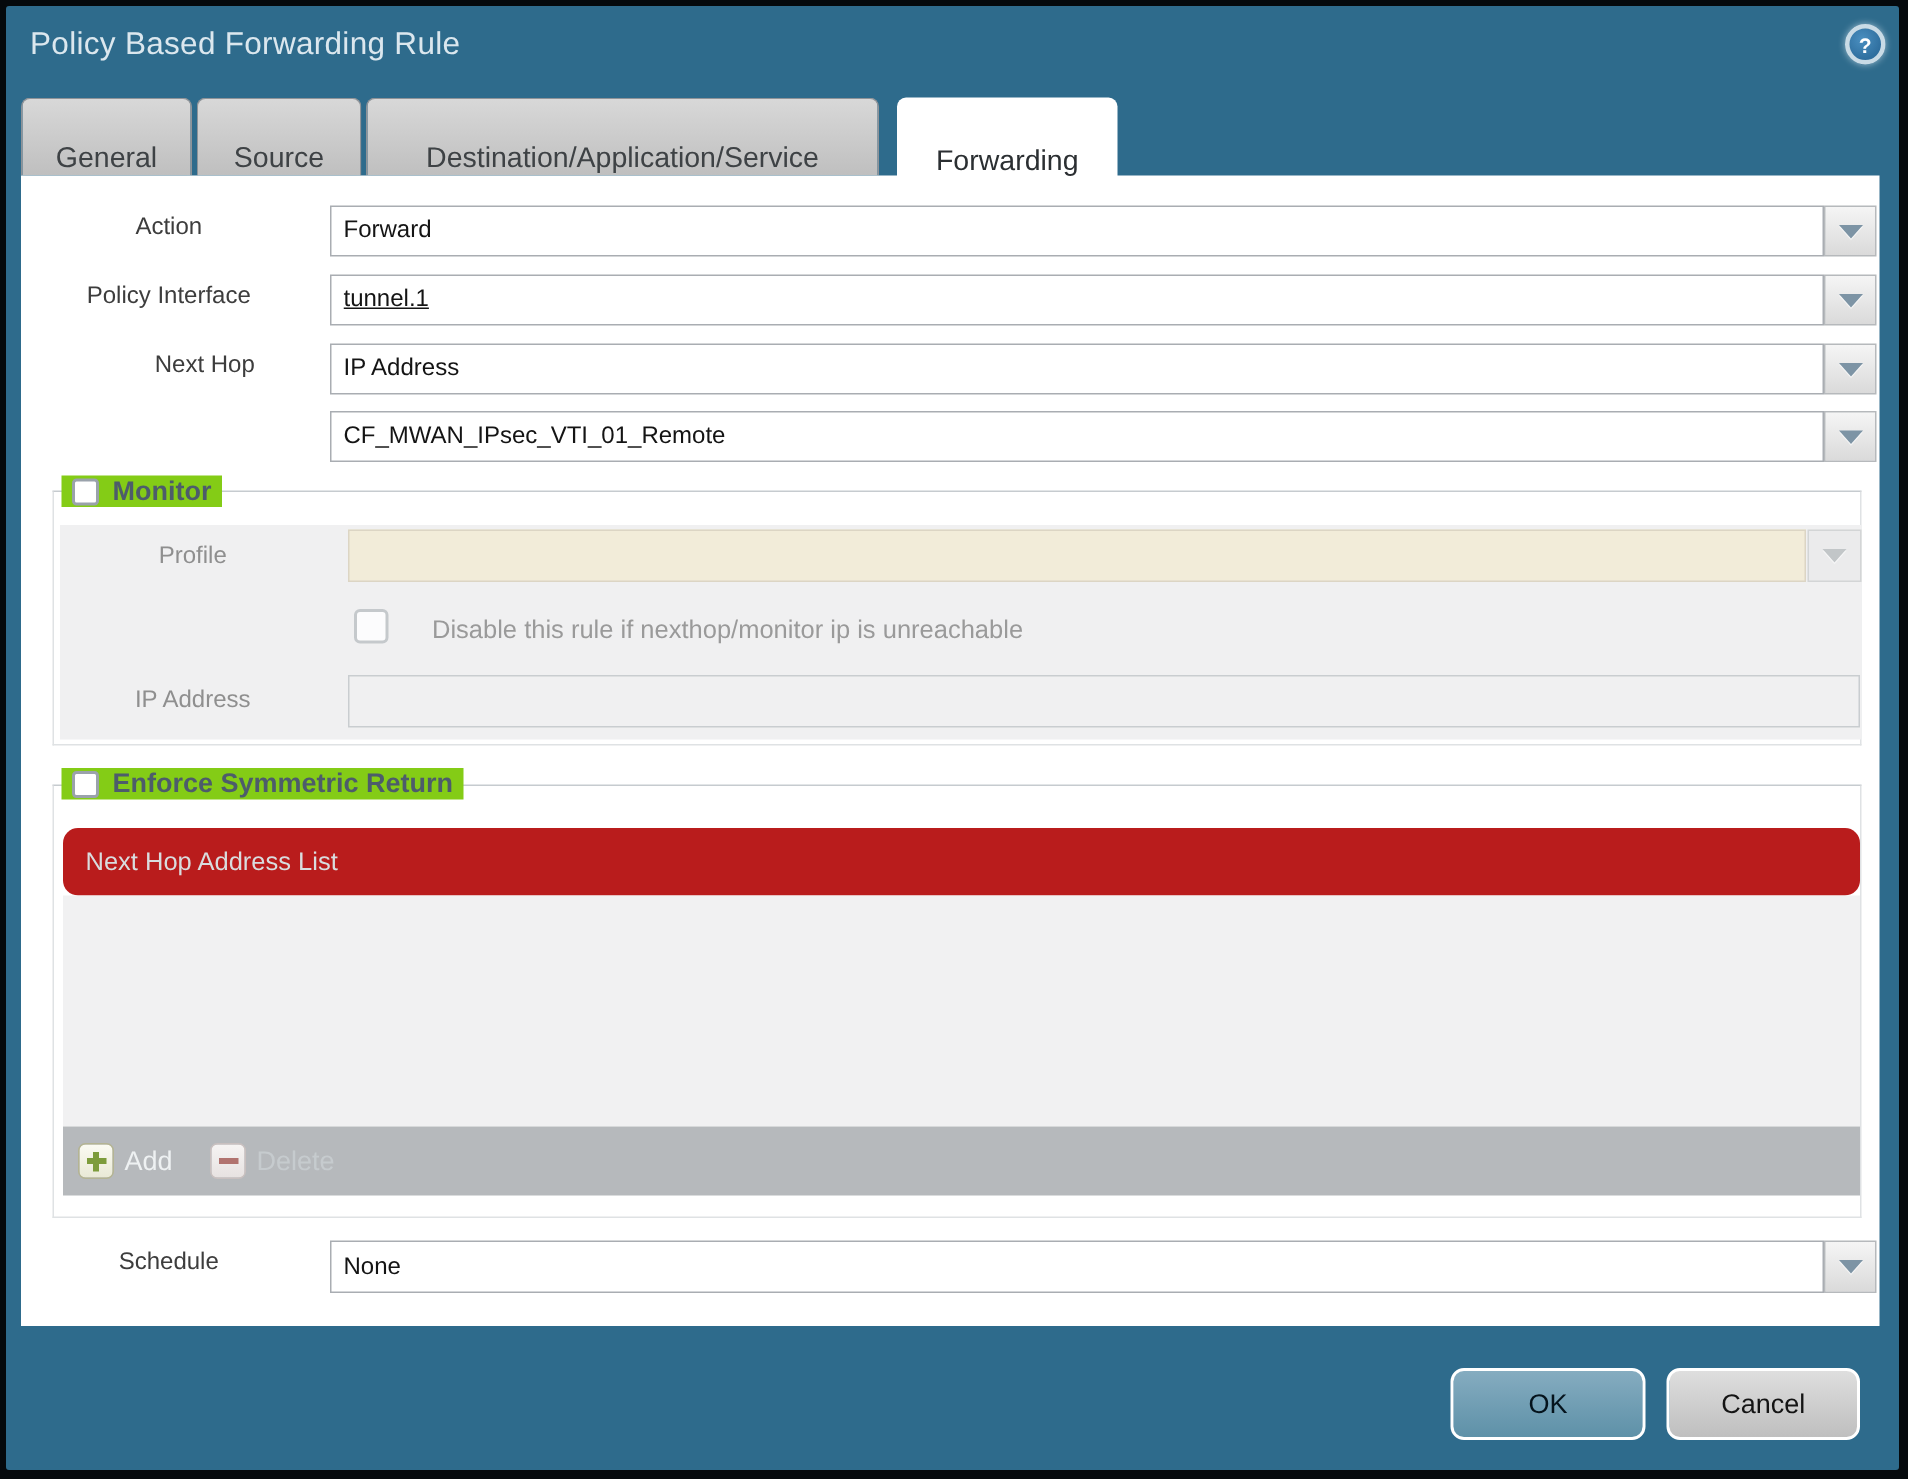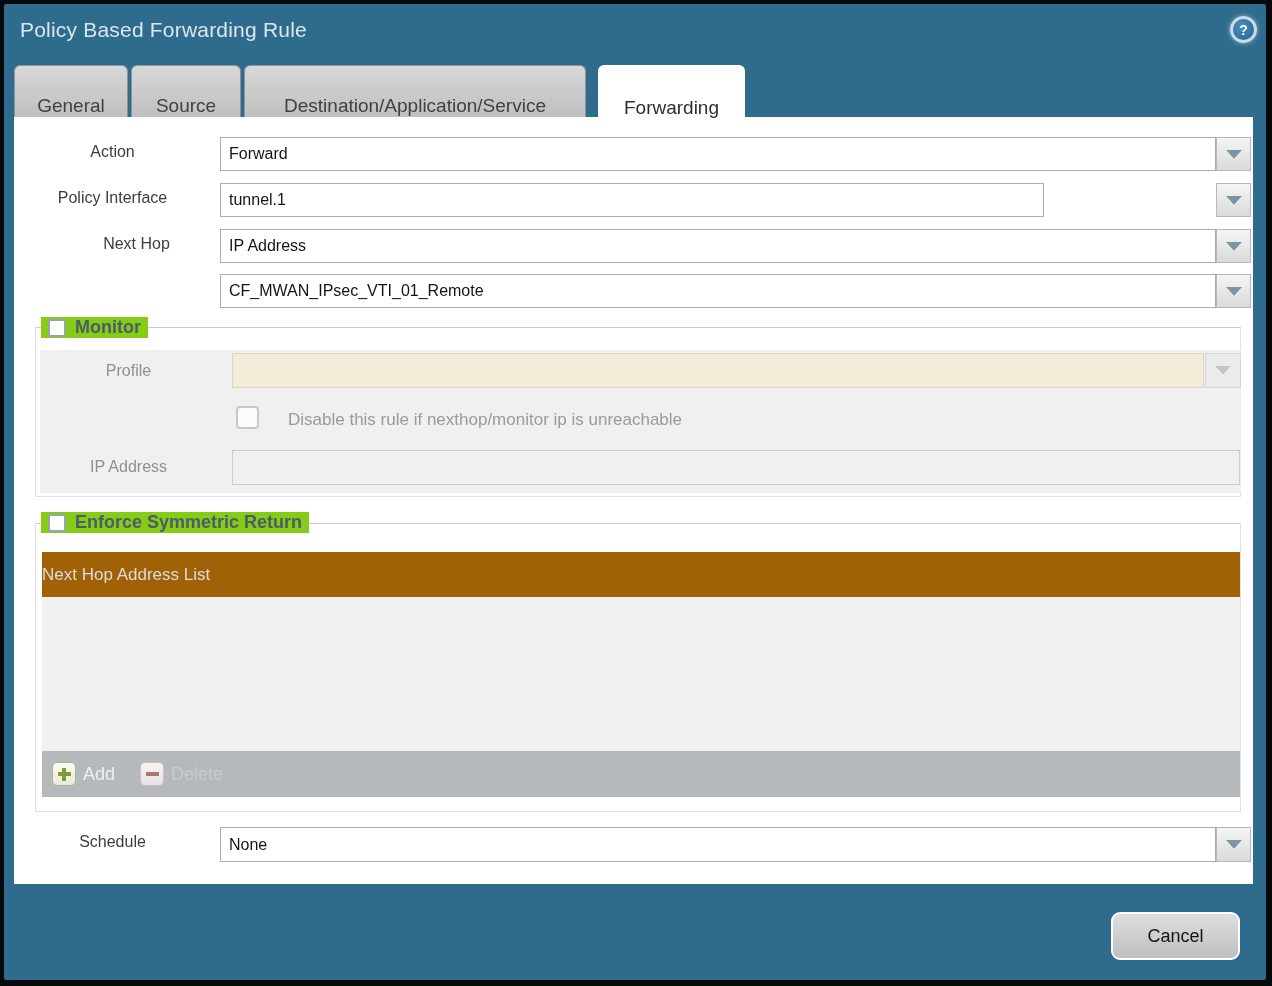--- a/index.html
+++ b/index.html
@@ -86,22 +86,22 @@
   #monitor-ip-input { background:#f0f0f1; border:1px solid #c9cdd0; }
   #disable-cb {
     left:236px; top:406px; width:23px; height:23px; border:2px solid #c5c9cc;
     border-radius:4px; background:#fcfcfd; z-index:4; cursor:pointer;
   }
   #disable-lbl { left:269px; top:410px; font-size:17px; color:#9a9a9a; z-index:4;margin-left:19px; }
 
   
   #nh-table { left:42px; top:552px; width:1198px; z-index:4; }
   #nh-header {
-    height:45px; background:#a16207; color:#d9dcde; font-size:17px;
-    line-height:45px; 
+    height:45px; background:#b91c1c; color:#d9dcde; font-size:17px;
+    line-height:45px; padding-left:15px;border-radius:10px;
   }
   #nh-body { height:154px; background:#f1f1f2; }
   #nh-footer {
     height:46px; background:#b6b9bc; display:flex; align-items:center; padding-left:10px;
   }
   .tbl-btn { display:flex; align-items:center; gap:7px; cursor:pointer; }
   .icon-sq {
     width:24px; height:24px; border-radius:5px;
   }
   #add-icon {
@@ -162,21 +162,21 @@
 
   <div id="panel" class="abs"></div>
 
   <div class="abs lbl" style="left:14px; top:143px;">Action</div>
   <input class="abs field" style="left: 220px; top: 137px; width: 996px;" readonly="" value="Forward">
   <div class="abs dd" style="left:1216px; top:137px;">
     <span class="arr"></span>
   </div>
 
   <div class="abs lbl" style="left:14px; top:189px;">Policy Interface</div>
-  <input class="abs field" style="left: 220px; top: 183px; width: 824px;" readonly="" value="tunnel.1">
+  <input class="abs field" style="left: 220px; top: 183px; width: 996px; text-decoration: underline;" readonly="" value="tunnel.1">
   <div class="abs dd" style="left:1216px; top:183px;">
     <span class="arr"></span>
   </div>
 
   <div class="abs lbl" style="left:14px; top:235px;padding-left:48px;">Next Hop</div>
   <input class="abs field" style="left: 220px; top: 229px; width: 996px;" readonly="" value="IP Address">
   <div class="abs dd" style="left:1216px; top:229px;">
     <span class="arr"></span>
   </div>
 
@@ -226,16 +226,19 @@
       </div>
     </div>
   </div>
 
   <div class="abs lbl" style="left:14px; top:833px;">Schedule</div>
   <input class="abs field" style="left: 220px; top: 827px; width: 996px; height: 35px;" readonly="" value="None">
   <div class="abs dd" style="left:1216px; top:827px; height:35px;">
     <span class="arr"></span>
   </div>
 
+  <div id="ok-btn" class="abs btn">
+    <span>OK</span>
+  </div>
   <div id="cancel-btn" class="abs btn">
     <span>Cancel</span>
   </div>
 </div>
 
 </body></html>

